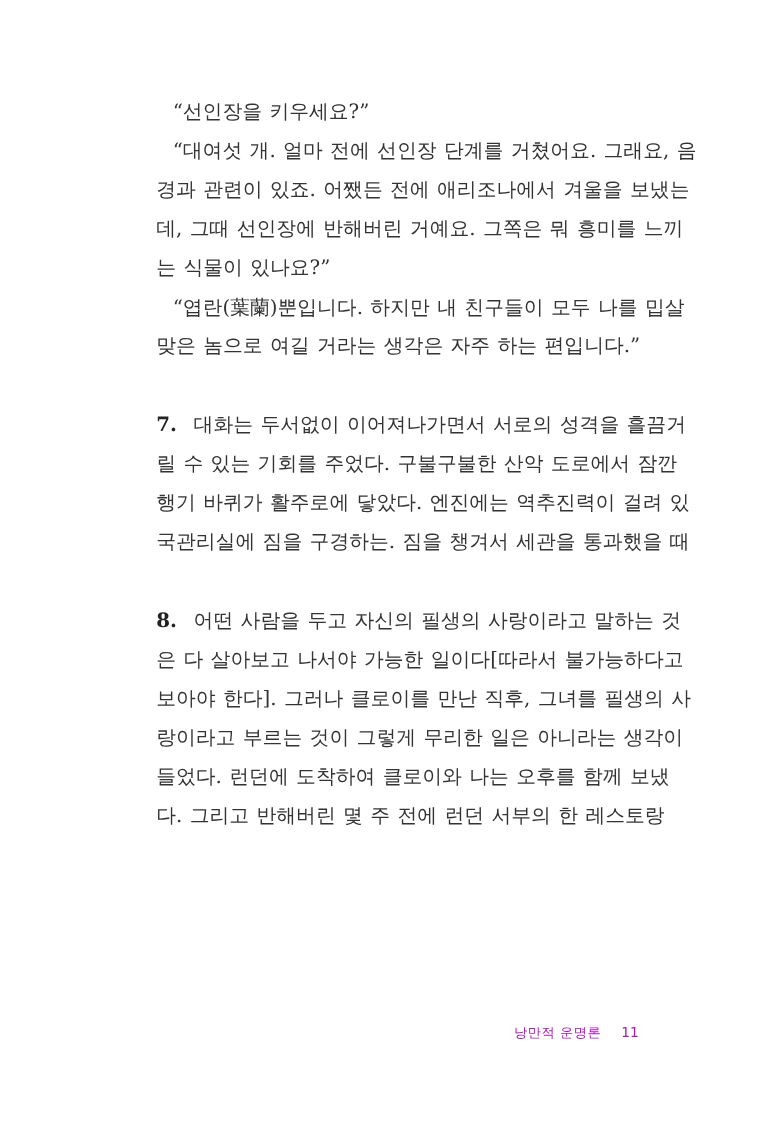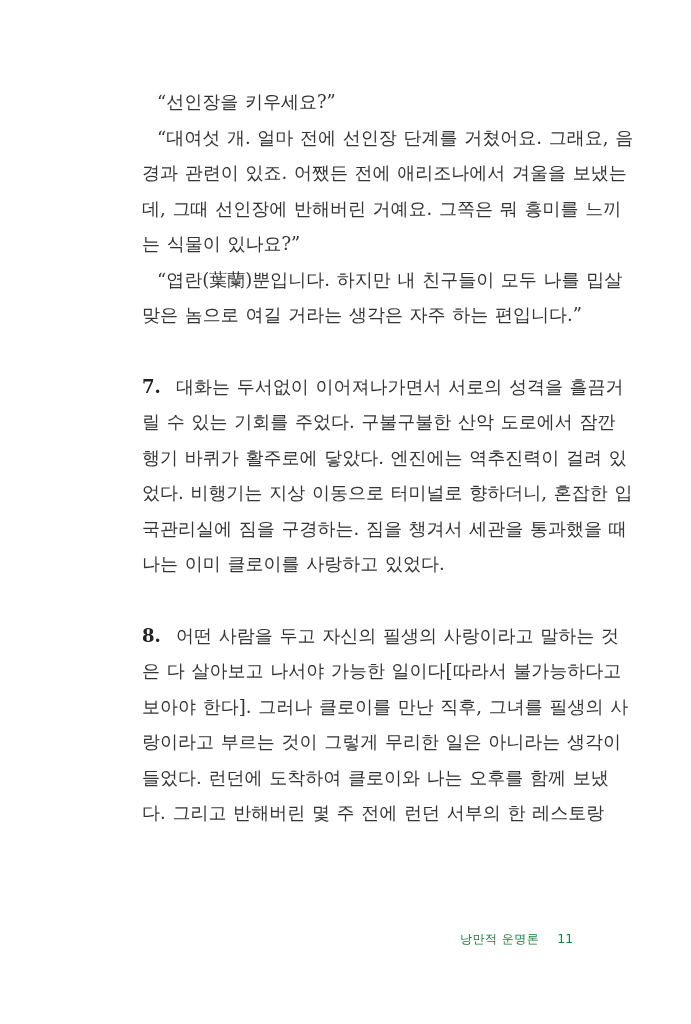--- a/index.html
+++ b/index.html
@@ -51,22 +51,22 @@
     }
     .footer {
       position: absolute;
       left: 460px;
       top: 928px;
       width: 128px;
       height: 22px;
       line-height: 22px;
       font-family: "DejaVu Sans", "Liberation Sans", sans-serif;
       font-size: 12px;
-      color: #15803d;
-      text-align: left;
+      color: #a21caf;
+      text-align: center;
     }
     .footer .title {
       margin-right: 18px;
       letter-spacing: 0.5px;
     }
     .footer .num {
       font-size: 12.5px;
     }
   </style>
 </head>
@@ -83,23 +83,21 @@
     <div class="line indent">“엽란(葉蘭)뿐입니다. 하지만 내 친구들이 모두 나를 밉살</div>
     <div class="line last">맞은 놈으로 여길 거라는 생각은 자주 하는 편입니다.”</div>
   </div>
 
   <div class="section-gap"></div>
 
   <div>
     <div class="line"><span class="sec-num">7.</span><span>대화는 두서없이 이어져나가면서 서로의 성격을 흘끔거</span></div>
     <div class="line">릴 수 있는 기회를 주었다. 구불구불한 산악 도로에서 잠깐</div>
     <div class="line">행기 바퀴가 활주로에 닿았다. 엔진에는 역추진력이 걸려 있</div>
-    <div class="line">었다. 비행기는 지상 이동으로 터미널로 향하더니, 혼잡한 입</div>
     <div class="line">국관리실에 짐을 구경하는. 짐을 챙겨서 세관을 통과했을 때</div>
-    <div class="line last">나는 이미 클로이를 사랑하고 있었다.</div>
   </div>
 
   <div class="section-gap"></div>
 
   <div>
     <div class="line"><span class="sec-num">8.</span><span>어떤 사람을 두고 자신의 필생의 사랑이라고 말하는 것</span></div>
     <div class="line">은 다 살아보고 나서야 가능한 일이다[따라서 불가능하다고</div>
     <div class="line">보아야 한다]. 그러나 클로이를 만난 직후, 그녀를 필생의 사</div>
     <div class="line">랑이라고 부르는 것이 그렇게 무리한 일은 아니라는 생각이</div>
     <div class="line">들었다. 런던에 도착하여 클로이와 나는 오후를 함께 보냈</div>

